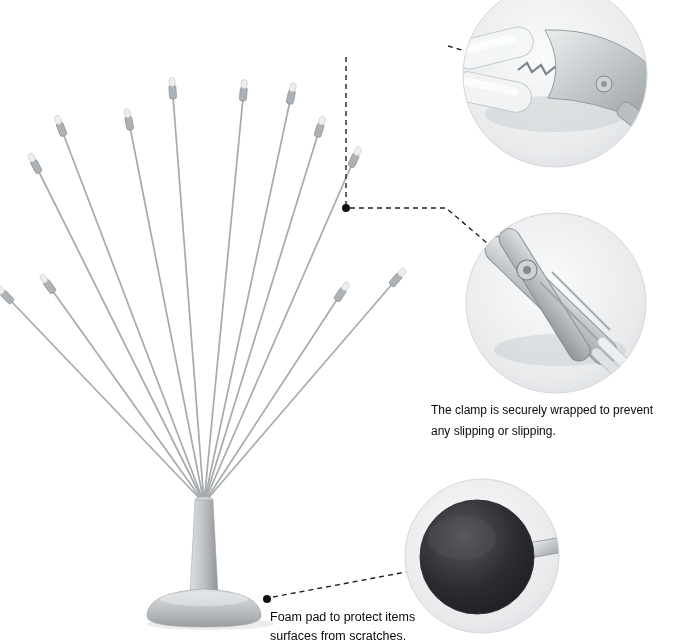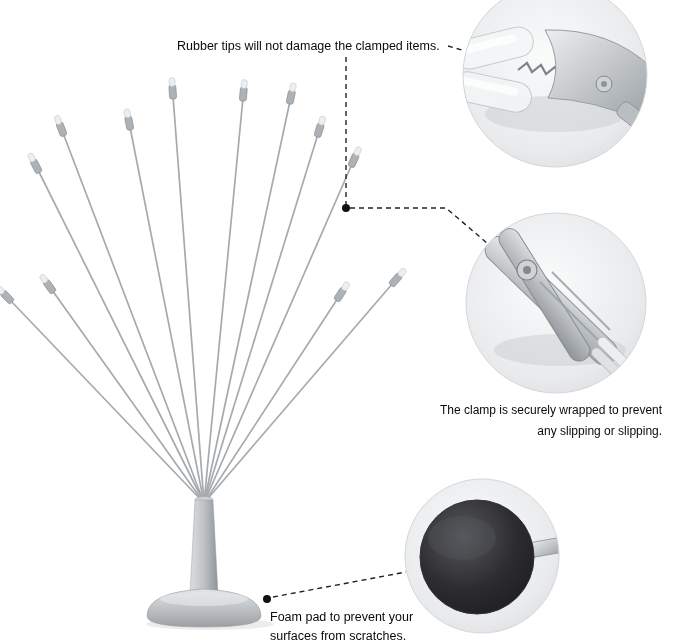--- a/index.html
+++ b/index.html
@@ -197,27 +197,24 @@
           <rect x="528" y="540" width="38" height="15" rx="5" fill="url(#metalGrad)" stroke="#8f9499" stroke-width="0.8"></rect>
         </g>
 
         <circle cx="477" cy="557" r="57" fill="url(#padGrad)" stroke="#333438" stroke-width="1"></circle>
         <ellipse cx="462" cy="538" rx="34" ry="22" fill="#5b5c61" opacity="0.3"></ellipse>
       </g>
       <circle cx="482" cy="556" r="77" fill="none" stroke="#d3d6d9" stroke-width="1"></circle>
     </g>
   </svg>
 
-  <div class="caption" style="left:177px;top:37px;">
-    <span>Rubber tips will not damage the clamped items.</span>
-  </div>
-
-  <div class="caption clamp" style="left:440px;top:400px;text-align:right;">
+
+  <div class="caption clamp" style="left:431px;top:400px;">
     <span>The clamp is securely wrapped to prevent</span>
     <span>any slipping or slipping.</span>
   </div>
 
   <div class="caption" style="left:270px;top:608px;">
-    <span>Foam pad to prevent your</span>
+    <span>Foam pad to protect items</span>
     <span>surfaces from scratches.</span>
   </div>
 
 </div>
 
 </body></html>

